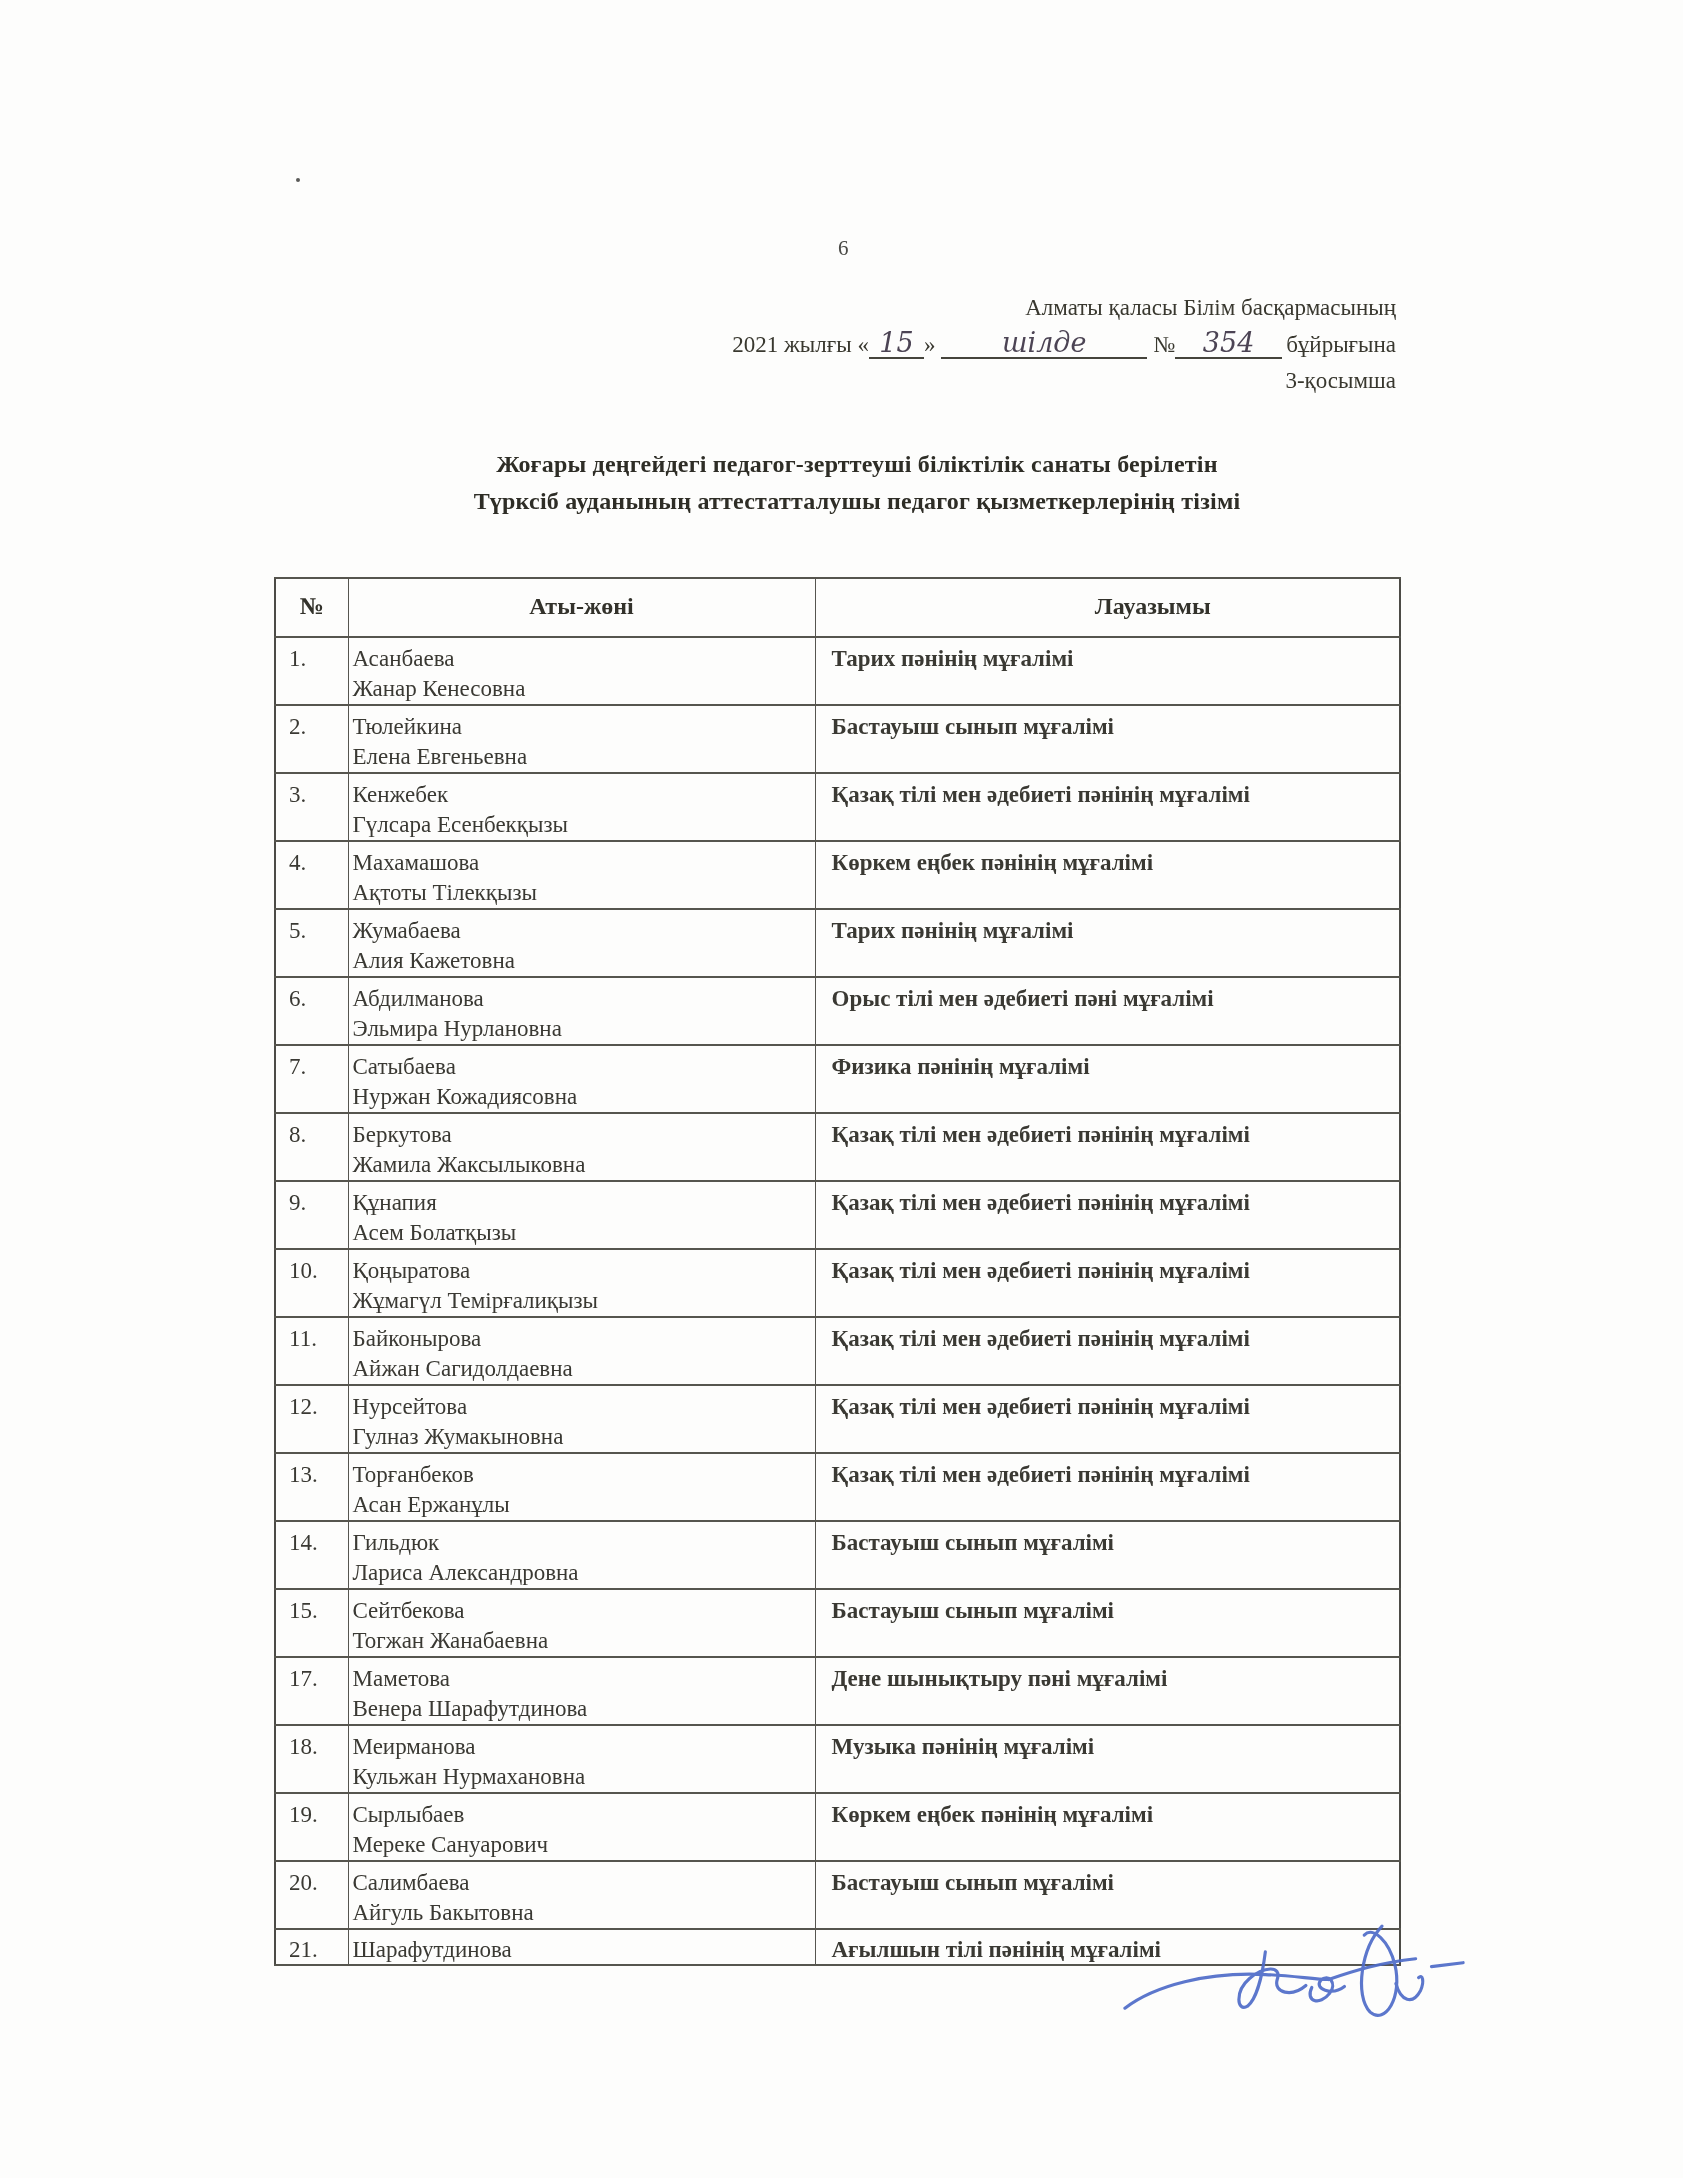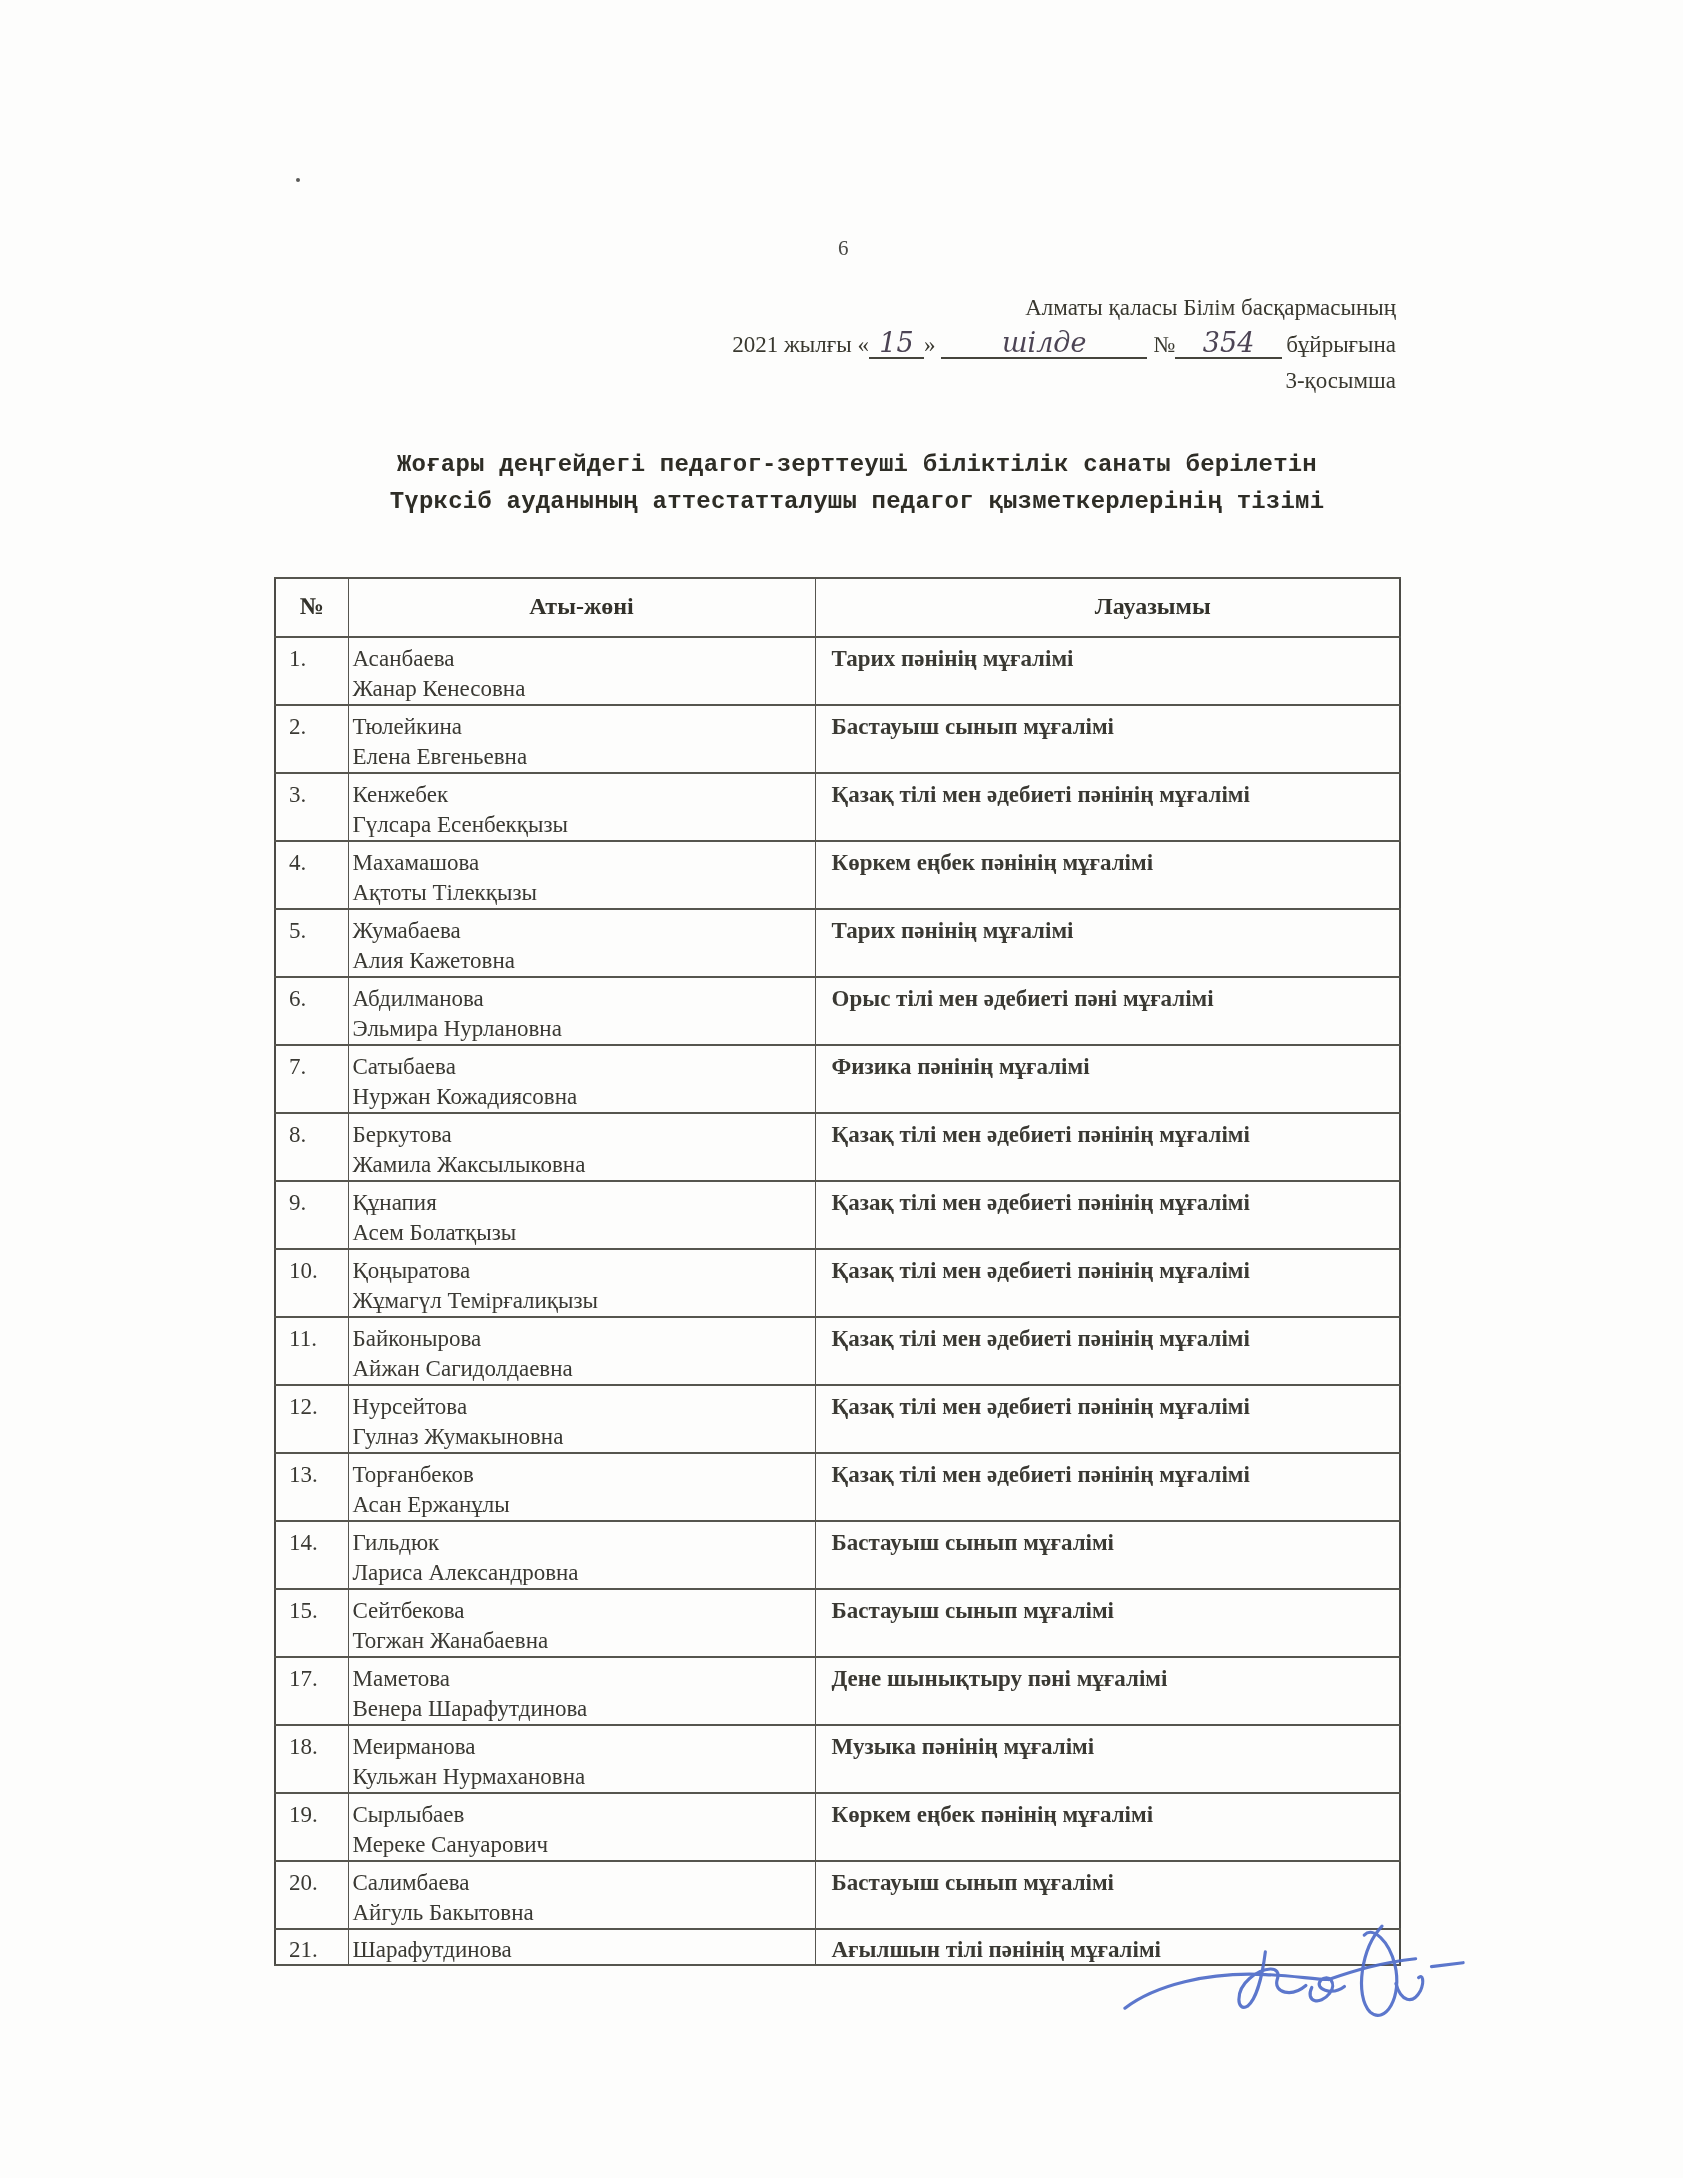--- a/index.html
+++ b/index.html
@@ -46,21 +46,20 @@
   }
   .u-day   { width:55px; }
   .u-month { width:206px; margin-right:6px; }
   .u-order { width:107px; margin-right:4px; }
   .title-block {
     position:absolute; left:337px; top:446px; width:1040px;
     text-align:center;
     font-weight:bold; font-size:24px; line-height:37px;
     color:#2e2d26;
     letter-spacing:0.2px;
-    font-family:Liberation Mono, monospace;
   }
   table.teachers {
     position:absolute; left:274px; top:577px;
     width:1126px;
     border-collapse:collapse;
     font-size:23px;
     color:#3a3933;
     table-layout:fixed;
   }
   table.teachers th, table.teachers td {

